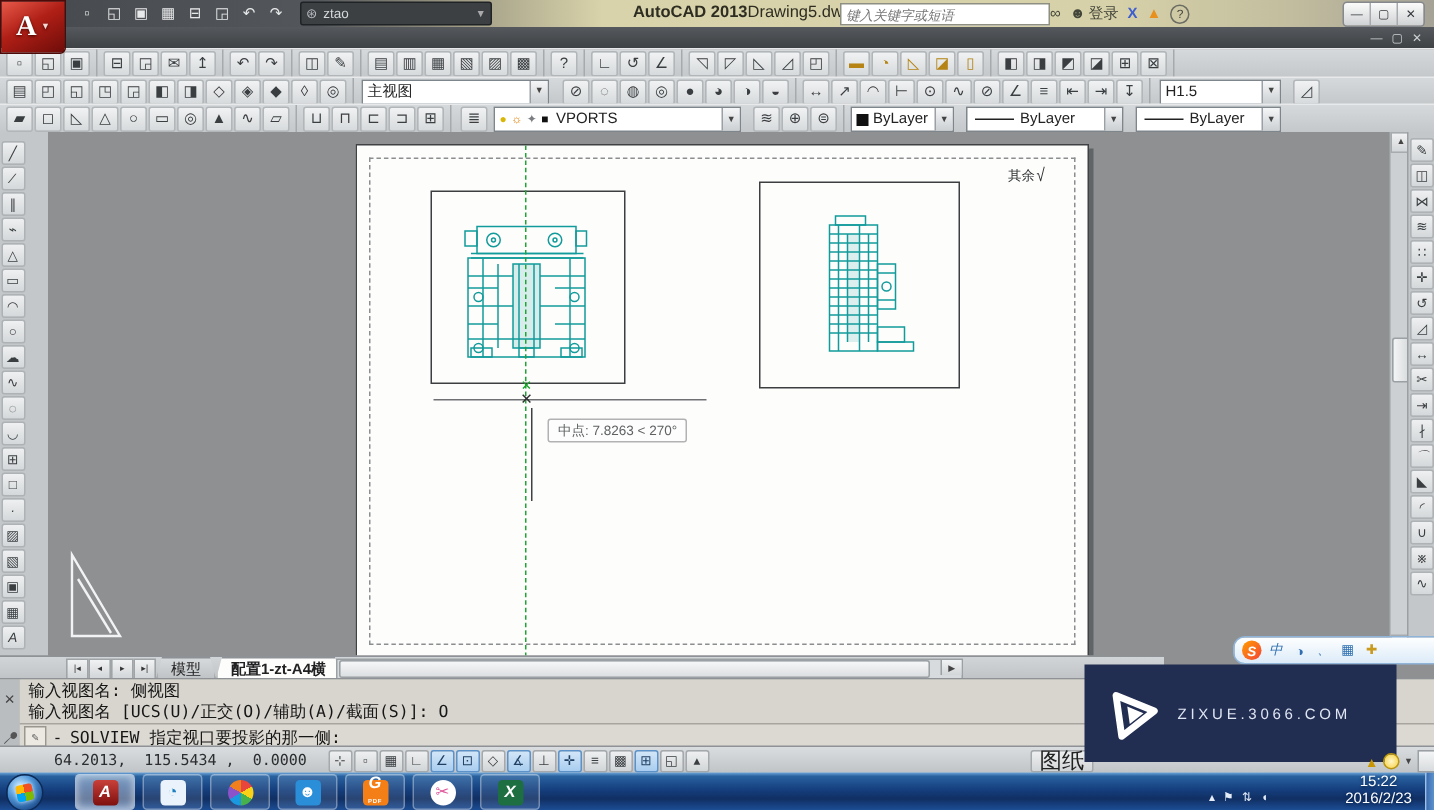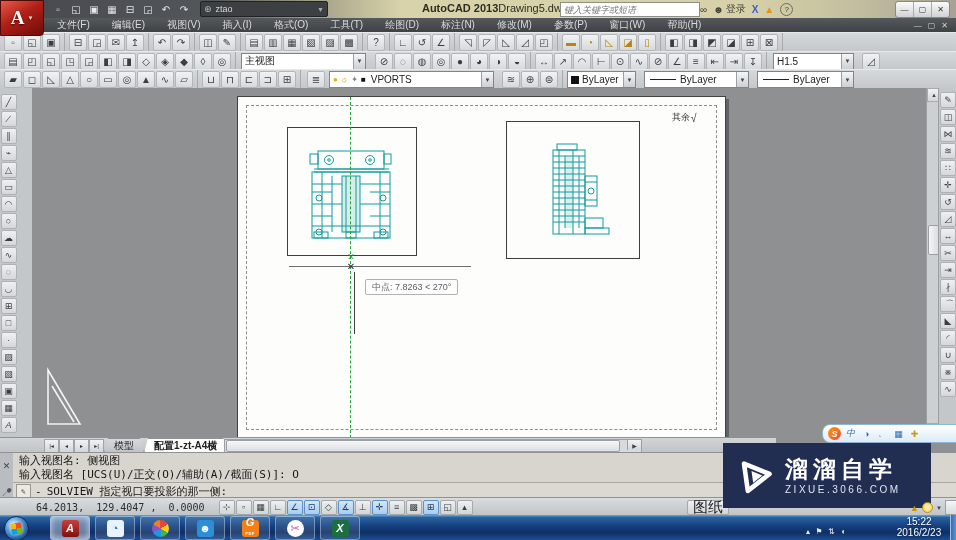--- a/index.html
+++ b/index.html
@@ -194,35 +194,20 @@
           <i>✕</i>
         </span>
       </div>
   </div>
   <div id="applogo" class="abs">
       <span>A</span>
       <i>▼</i>
     </div>
 
   <div id="menubar" class="abs">
-    <ul>
-
-    <li>文件(F)</li>
-        <li>编辑(E)</li>
-        <li>视图(V)</li>
-        <li>插入(I)</li>
-        <li>格式(O)</li>
-        <li>工具(T)</li>
-        <li>绘图(D)</li>
-        <li>标注(N)</li>
-        <li>修改(M)</li>
-        <li>参数(P)</li>
-        <li>窗口(W)</li>
-        <li>帮助(H)</li>
-      </ul>
     <div class="doc-ctrls">
 
     <span><i>—</i></span>
         <span><i>▢</i></span>
         <span><i>✕</i></span>
       </div>
   </div>
 
   <div id="rowa" class="trow abs">
     <div class="tgroup">
@@ -854,21 +839,21 @@
     <div id="cmdhist"><span>输入视图名: 侧视图</span>
 <span>输入视图名 [UCS(U)/正交(O)/辅助(A)/截面(S)]: O</span></div>
     <div id="cmdline">
       <span class="cicon">✎</span>
       <span class="dash">-</span>
       <span>SOLVIEW 指定视口要投影的那一侧:</span>
     </div>
   </div>
 
   <div id="statusbar" class="abs">
-    <span id="coords">64.2013,  129.4047 ,  0.0000</span>
+    <span id="coords">64.2013,  115.5434 ,  0.0000</span>
     <div id="toggles">
 
     <span class="stgl" title="infer-constraints-toggle" data-on="0">
           <i>⊹</i>
         </span>
         <span class="stgl" title="snap-mode-toggle" data-on="0">
           <i>▫</i>
         </span>
         <span class="stgl" title="grid-display-toggle" data-on="0">
           <i>▦</i>
@@ -989,18 +974,17 @@
   </div>
 
   <div id="watermark" class="abs">
     <svg width="44" height="44" viewBox="0 0 48 48">
       <g transform="rotate(-8 24 24)">
         <polygon points="14,9 14,39 40,24" fill="none" stroke="#ffffff" stroke-width="5" stroke-linejoin="round"></polygon>
         <polygon points="21,18 21,31 32,24.5" fill="#ffffff"></polygon>
       </g>
     </svg>
     <div id="wmtext">
-      <div id="wmbrand">溜溜自学</div>
       <div id="wmsite">zixue.3066.com</div>
     </div>
   </div>
 
 </div>
 
 </body></html>

